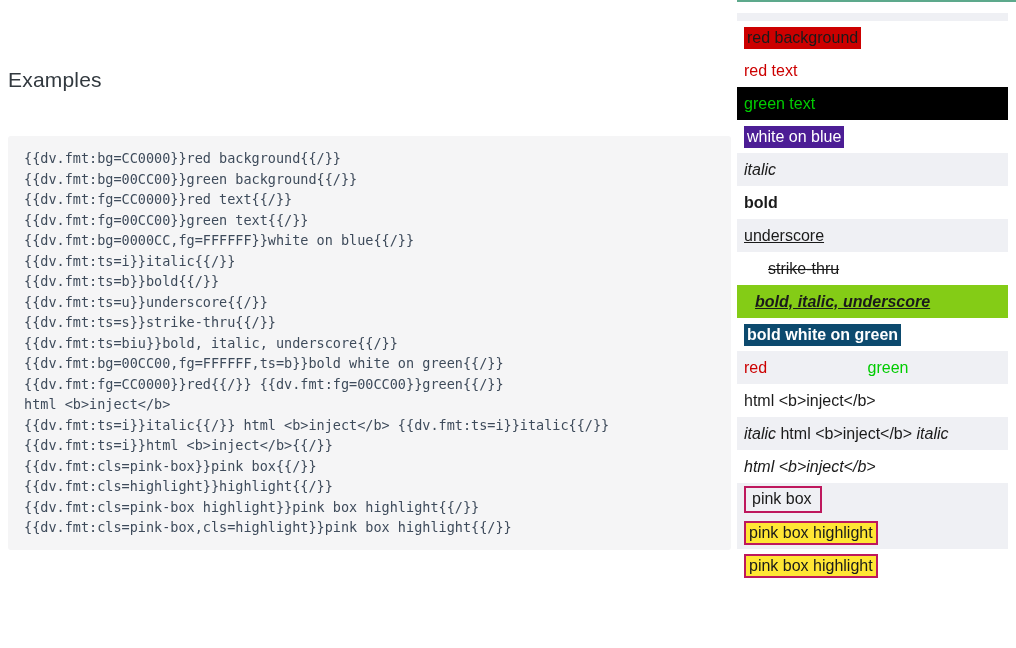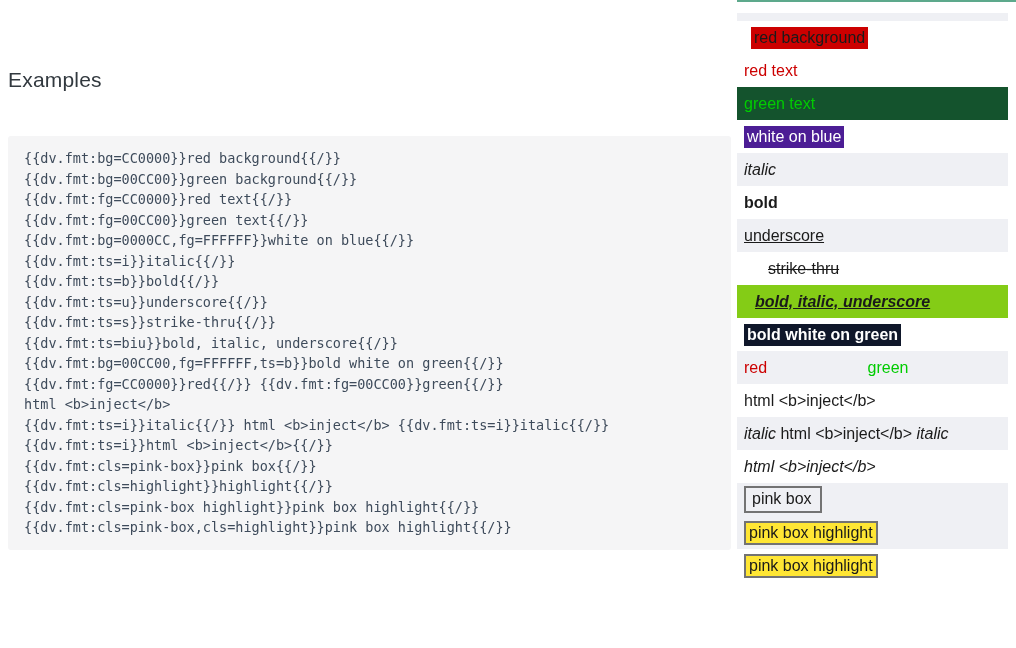--- a/index.html
+++ b/index.html
@@ -66,47 +66,47 @@
     padding-left: 7px;
     box-sizing: border-box;
     font-size: 16px;
     color: #1a1a1a;
     width: 271px;
   }
   .out-row span { white-space: pre; }
   .bg-pad { padding: 2px 3px; }
   .pink-box {
     display: inline-block;
-    border: 2px solid #737373;
+    border: 2px solid #be185d;
     padding: 2px 8px 3px 6px;
     margin: 2px 0;
   }
   .highlight { background: #ffe634; padding: 1px 3px; }
 </style>
 </head>
 <body>
 
 <div class="page">
 
   <h2 class="heading">Examples</h2>
 
   <div class="code-block" style="background: rgb(245, 245, 246); color: rgb(62, 75, 91);"><div class="code-line">{{dv.fmt:bg=CC0000}}red background{{/}}</div><div class="code-line">{{dv.fmt:bg=00CC00}}green background{{/}}</div><div class="code-line">{{dv.fmt:fg=CC0000}}red text{{/}}</div><div class="code-line">{{dv.fmt:fg=00CC00}}green text{{/}}</div><div class="code-line">{{dv.fmt:bg=0000CC,fg=FFFFFF}}white on blue{{/}}</div><div class="code-line">{{dv.fmt:ts=i}}italic{{/}}</div><div class="code-line">{{dv.fmt:ts=b}}bold{{/}}</div><div class="code-line">{{dv.fmt:ts=u}}underscore{{/}}</div><div class="code-line">{{dv.fmt:ts=s}}strike-thru{{/}}</div><div class="code-line">{{dv.fmt:ts=biu}}bold, italic, underscore{{/}}</div><div class="code-line">{{dv.fmt:bg=00CC00,fg=FFFFFF,ts=b}}bold white on green{{/}}</div><div class="code-line">{{dv.fmt:fg=CC0000}}red{{/}} {{dv.fmt:fg=00CC00}}green{{/}}</div><div class="code-line">html &lt;b&gt;inject&lt;/b&gt;</div><div class="code-line">{{dv.fmt:ts=i}}italic{{/}} html &lt;b&gt;inject&lt;/b&gt; {{dv.fmt:ts=i}}italic{{/}}</div><div class="code-line">{{dv.fmt:ts=i}}html &lt;b&gt;inject&lt;/b&gt;{{/}}</div><div class="code-line">{{dv.fmt:cls=pink-box}}pink box{{/}}</div><div class="code-line">{{dv.fmt:cls=highlight}}highlight{{/}}</div><div class="code-line">{{dv.fmt:cls=pink-box highlight}}pink box highlight{{/}}</div><div class="code-line">{{dv.fmt:cls=pink-box,cls=highlight}}pink box highlight{{/}}</div></div>
 
   <div class="output-panel">
     <div class="panel-top-border" style="background: rgb(93, 169, 140);"></div>
     <div class="panel-gap"></div>
     <div class="header-strip" style="background: rgb(239, 240, 244);"></div>
     <div class="out-rows">
         <div class="out-row">
-          <span class="bg-pad" style="background: rgb(204, 0, 0); margin-left: 7px;">red background</span>
+          <span class="bg-pad" style="background: rgb(204, 0, 0);">red background</span>
         </div>
         <div class="out-row">
           <span style="color: rgb(204, 0, 0);">red text</span>
         </div>
-        <div class="out-row" style="background: #14532d; text-align: center;">
+        <div class="out-row" style="background: #000000; text-align: center;">
           <span style="color: rgb(0, 204, 0);">green text</span>
         </div>
         <div class="out-row">
           <span class="bg-pad" style="color: rgb(255, 255, 255); background: #4c1d95;">white on blue</span>
         </div>
         <div class="out-row" style="background: rgb(239, 240, 244);">
           <span style="font-style: italic;">italic</span>
         </div>
         <div class="out-row">
           <span style="font-weight: bold;">bold</span>
@@ -114,21 +114,21 @@
         <div class="out-row" style="background: rgb(239, 240, 244);">
           <span style="text-decoration: underline;">underscore</span>
         </div>
         <div class="out-row">
           <span style="text-decoration: line-through; margin-left: 24px;">strike-thru</span>
         </div>
         <div class="out-row" style="background: #84cc16; padding-left: 18px;">
           <span style="font-weight: bold; font-style: italic; text-decoration: underline;">bold, italic, underscore</span>
         </div>
         <div class="out-row">
-          <span class="bg-pad" style="color: rgb(255, 255, 255); background: #0f172a; font-weight: bold;">bold white on green</span>
+          <span class="bg-pad" style="color: rgb(255, 255, 255); background: #0c4a6e; font-weight: bold;">bold white on green</span>
         </div>
         <div class="out-row" style="background: rgb(239, 240, 244); gap: 48px;">
           <span style="color: rgb(204, 0, 0);">red</span>
           <span> </span>
           <span style="color: rgb(0, 204, 0);">green</span>
         </div>
         <div class="out-row">
           <span>html &lt;b&gt;inject&lt;/b&gt;</span>
         </div>
         <div class="out-row" style="background: rgb(239, 240, 244);">

